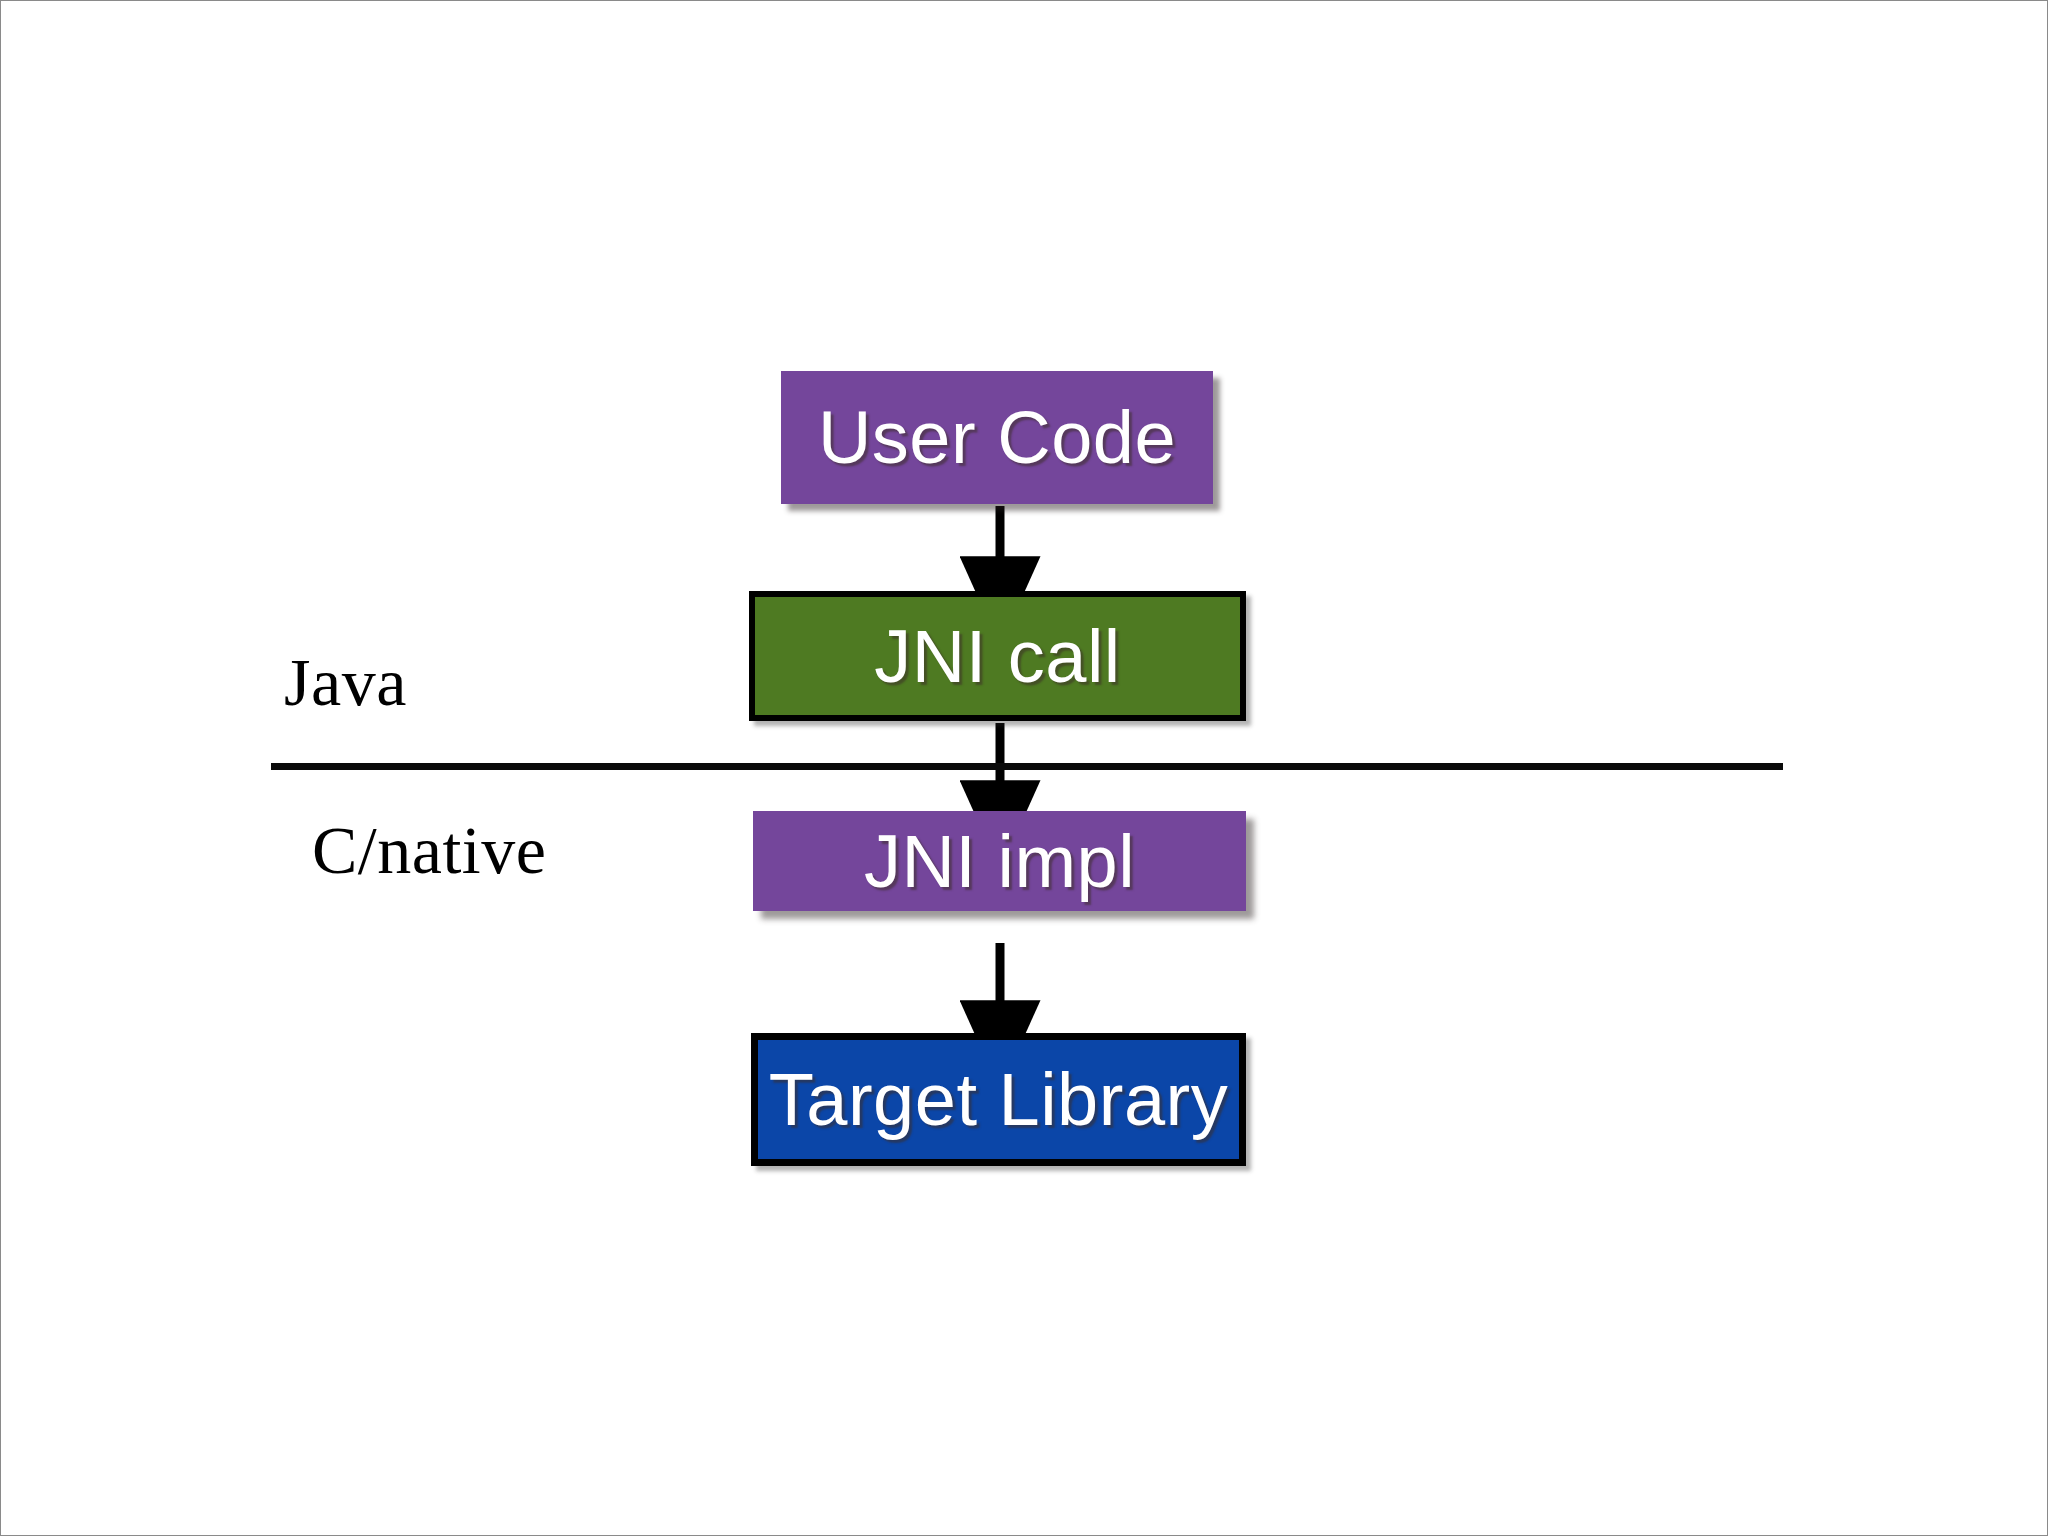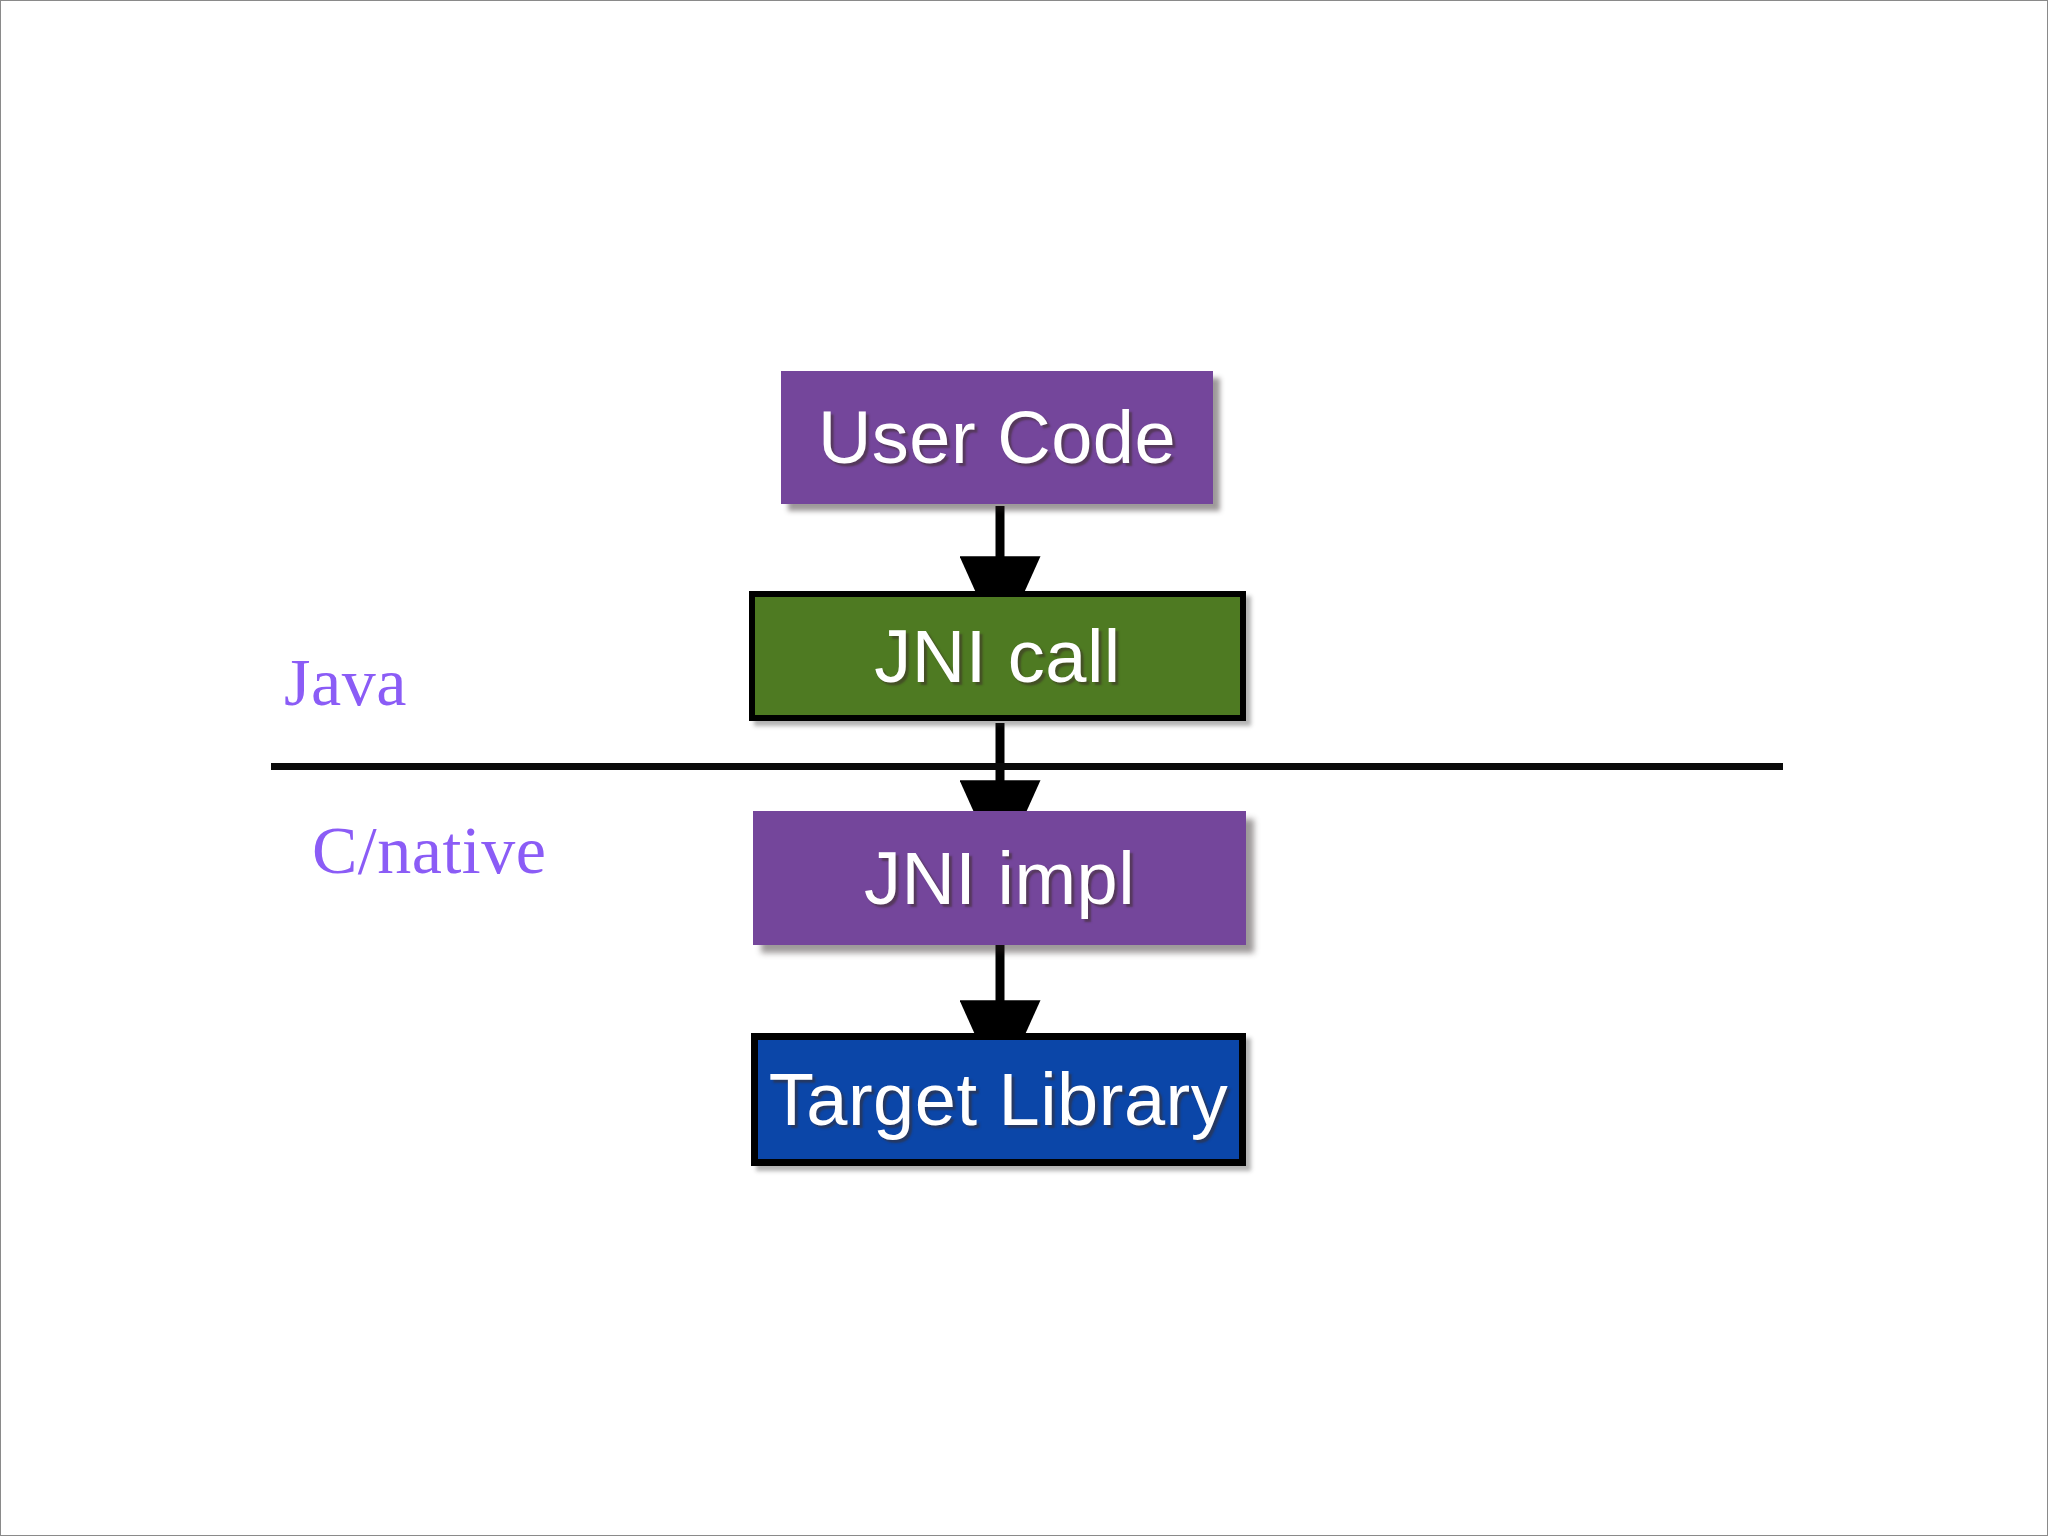--- a/index.html
+++ b/index.html
@@ -57,21 +57,21 @@
     border: 6px solid #000000;
     font-size: 74px;
     box-shadow: 5px 5px 4px rgba(40,40,40,0.35);
   }
 
   
   #node-jni-impl {
     left: 752px;
     top: 810px;
     width: 493px;
-    height: 134px;
+    height: 100px;
     background: #74469b;
     font-size: 74px;
     box-shadow: 8px 8px 6px rgba(40,30,30,0.45);
   }
 
   
   #node-target-library {
     left: 750px;
     top: 1032px;
     width: 495px;
@@ -98,21 +98,21 @@
     top: 762px;
     width: 1512px;
     height: 7px;
     background: #0a0a0a;
   }
 
   
   .layer-label {
     position: absolute;
     font-family: "Liberation Serif", "DejaVu Serif", serif;
-    color: #8b5cf6;
+    color: #000000;
     font-size: 68px;
     white-space: nowrap;
     letter-spacing: 0.5px;
   }
   #label-java {
     left: 283px;
     top: 642px;
   }
   #label-c-native {
     left: 267px;

